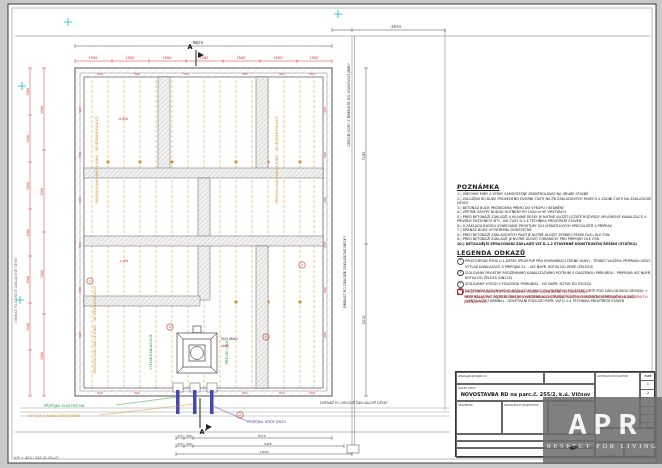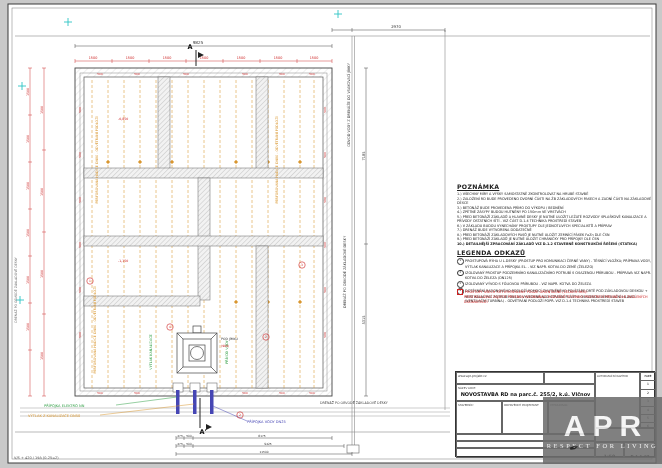--- a/index.html
+++ b/index.html
@@ -18,21 +18,21 @@
   .swatch{display:inline-block;width:4px;height:4px;border:.8px solid #cc2222;margin-right:2px;vertical-align:middle;}
   
   #tb{position:absolute;left:455px;top:371px;width:200px;height:86px;border:1px solid #333;background:#fff;box-sizing:border-box;}
   .cell{position:absolute;border:.5px solid #666;box-sizing:border-box;overflow:hidden;}
   .lab{font-size:2.7px;color:#444;padding:.5px 1px;display:block;}
   .val-b{font-weight:bold;color:#111;}
   #pare-col div{border-top:.5px solid #666;font-size:3px;text-align:center;line-height:7.4px;}
   
   #wm{position:absolute;left:543px;top:397px;width:119px;height:67px;background:#6e6e6e;opacity:.87;
       display:flex;flex-direction:column;align-items:center;justify-content:center;z-index:5;}
-  #wm .apr{font-family:Liberation Sans, sans-serif;font-weight:bold;font-size:30px;line-height:28px;color:#f4f4f4;letter-spacing:7px;margin-left:7px;}
+  #wm .apr{font-family:Liberation Mono, monospace;font-weight:bold;font-size:30px;line-height:28px;color:#f4f4f4;letter-spacing:7px;margin-left:7px;}
   #wm .tag{font-family:"Liberation Serif",serif;font-size:6.4px;letter-spacing:2.6px;color:#efefef;margin-top:2px;}
   #wm .pen{position:absolute;left:26px;top:44px;font-size:12px;color:#1d1d1d;transform:rotate(-18deg);}
   #footerL{position:absolute;left:14px;top:456px;font-size:3.5px;color:#555;}
 </style>
 </head>
 <body>
 
 <div id="stage">
 
 <svg width="662" height="468" viewBox="0 0 662 468">

